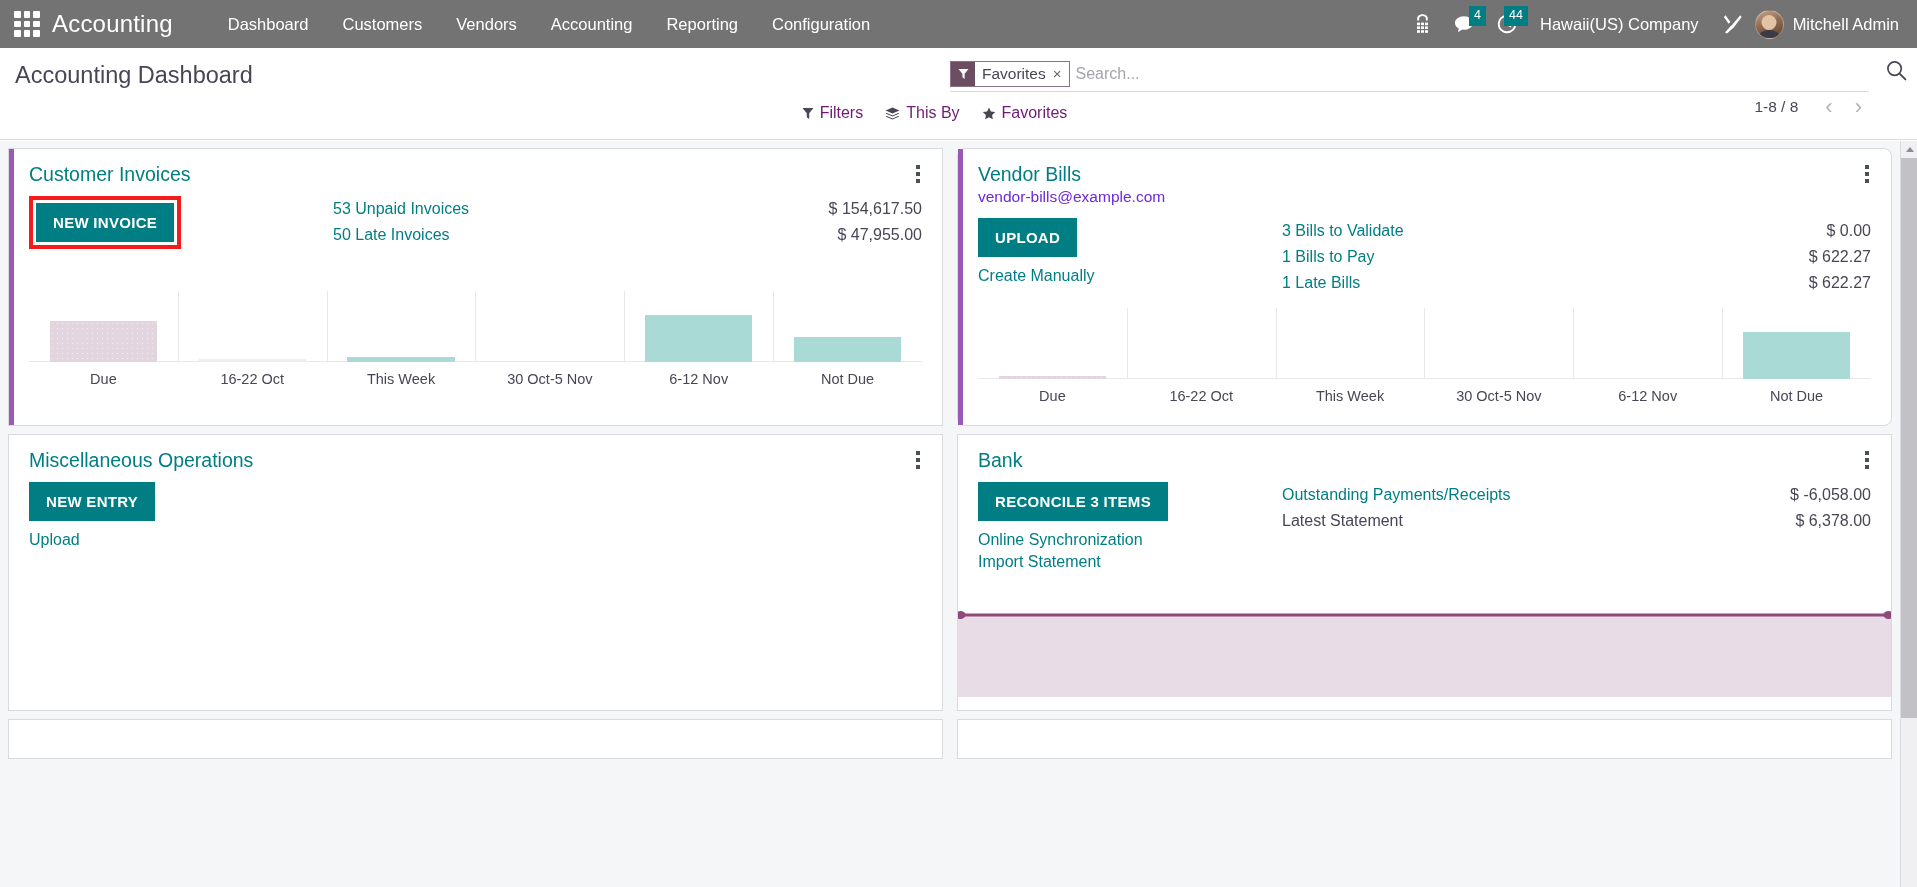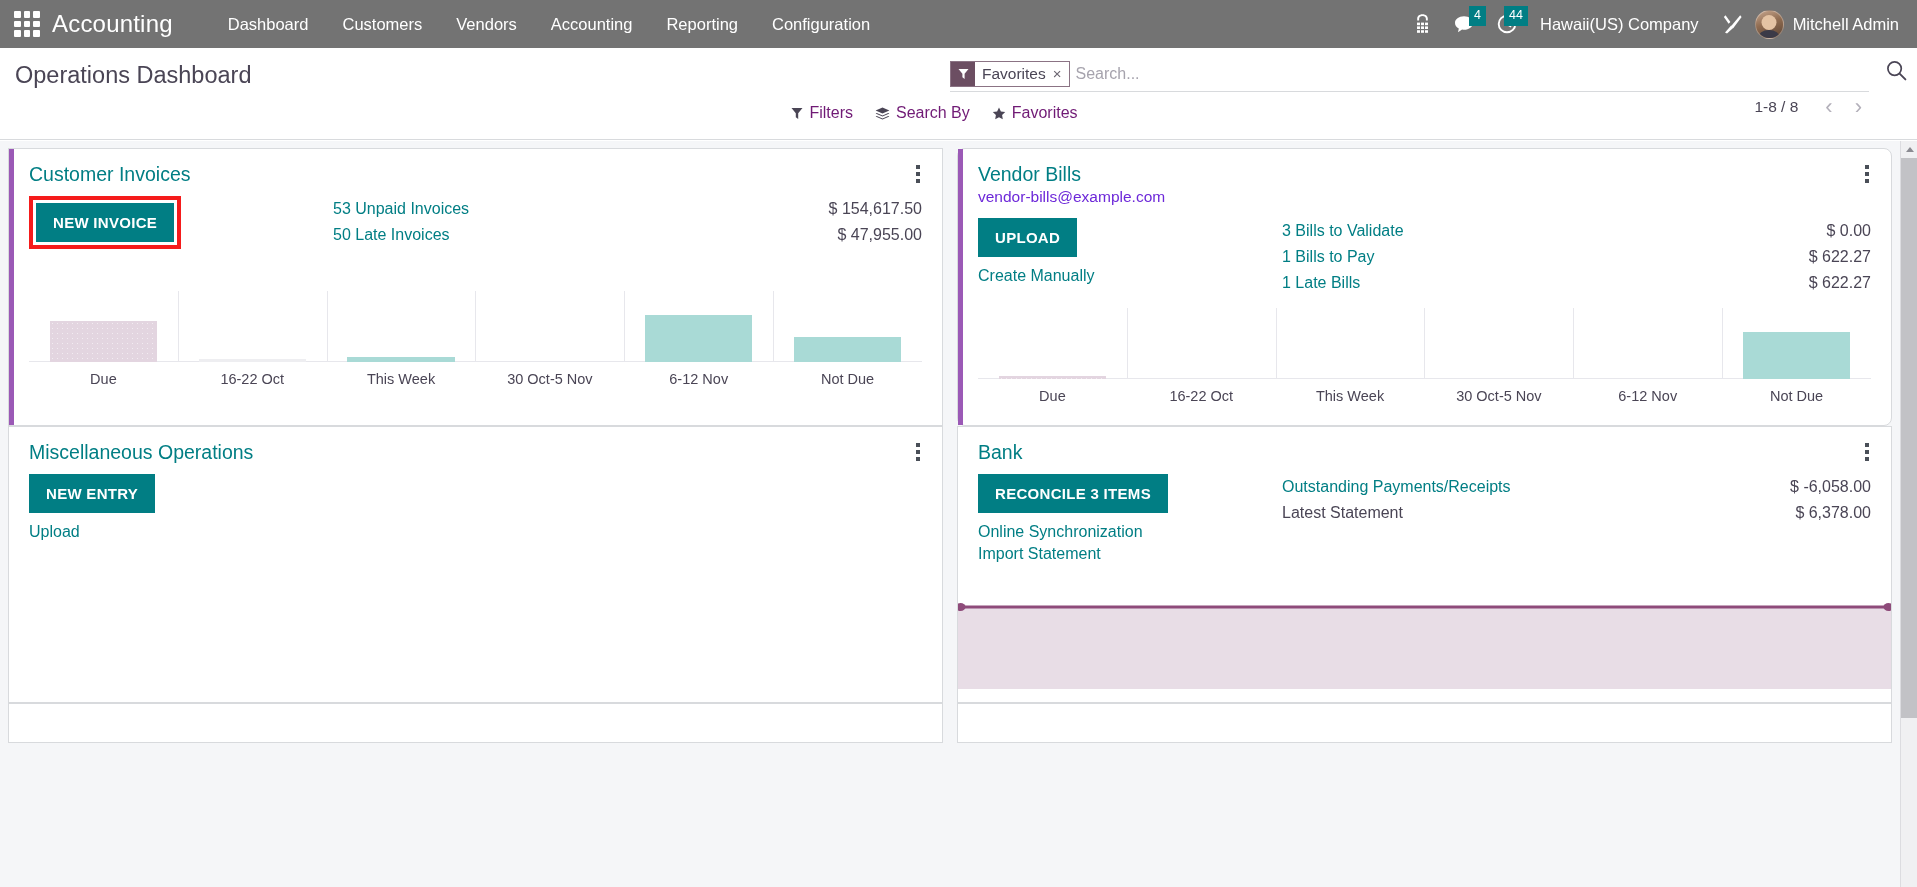--- a/index.html
+++ b/index.html
@@ -147,21 +147,21 @@
   .dash-body {
     position: absolute; top: 141px; left: 0;
     width: 1917px; height: 746px;
     background: #f5f6f8;
     padding: 7px 8px 0 8px;
     overflow: hidden;
   }
   .kanban-grid {
     display: grid;
     grid-template-columns: 1fr 1fr;
-    gap: 0 14px;
+    gap: 8px 14px;
     width: 1884px;
   }
   .card {
     background: #ffffff;
     border: 1px solid #d8dadd;
     position: relative;
     padding: 14px 20px 0 20px;
   }
   .card.with-accent::before {
     content: ""; position: absolute; left: 0; top: 0; bottom: 0;
@@ -341,21 +341,21 @@
         <path d="M3.0 19.4 L9.1 12.6 L11.4 14.8 L5.0 20.4 Z" fill="#ffffff"></path>
       </svg>
     </div>
 
     <div class="avatar"></div>
     <div class="user-name">Mitchell Admin</div>
   </div>
 </div>
 
 <div class="control-panel">
-  <div class="page-title">Operations Dashboard</div>
+  <div class="page-title">Accounting Dashboard</div>
 
   <div class="searchbar-wrap">
     <div class="facet">
       <div class="facet-icon">
         <svg width="11" height="12" viewBox="0 0 11 12">
           <path d="M0.5 1 L10.5 1 L6.6 5.8 L6.6 11 L4.4 9.3 L4.4 5.8 Z" fill="#ffffff"></path>
         </svg>
       </div>
       <div class="facet-label">
         <span>Favorites</span>
@@ -377,21 +377,21 @@
         <path d="M0.5 1 L11.5 1 L7.2 6.2 L7.2 12 L4.8 10.2 L4.8 6.2 Z" fill="#4a4555"></path>
       </svg>
       <span>Filters</span>
     </div>
     <div class="filter-btn">
       <svg width="15" height="13" viewBox="0 0 15 13">
         <path d="M7.5 0.6 L14.4 3.6 L7.5 6.6 L0.6 3.6 Z" fill="#4a4555"></path>
         <path d="M1.8 6.1 L7.5 8.6 L13.2 6.1 L14.4 6.6 L7.5 9.6 L0.6 6.6 Z" fill="#4a4555"></path>
         <path d="M1.8 9.0 L7.5 11.5 L13.2 9.0 L14.4 9.5 L7.5 12.5 L0.6 9.5 Z" fill="#4a4555"></path>
       </svg>
-      <span>Search By</span>
+      <span>This By</span>
     </div>
     <div class="filter-btn">
       <svg width="14" height="13" viewBox="0 0 14 13">
         <path d="M7 0.5 L8.9 4.4 L13.2 5.0 L10.1 8.0 L10.8 12.3 L7 10.3 L3.2 12.3 L3.9 8.0 L0.8 5.0 L5.1 4.4 Z" fill="#4a4555"></path>
       </svg>
       <span>Favorites</span>
     </div>
   </div>
 
   <div class="pager">

